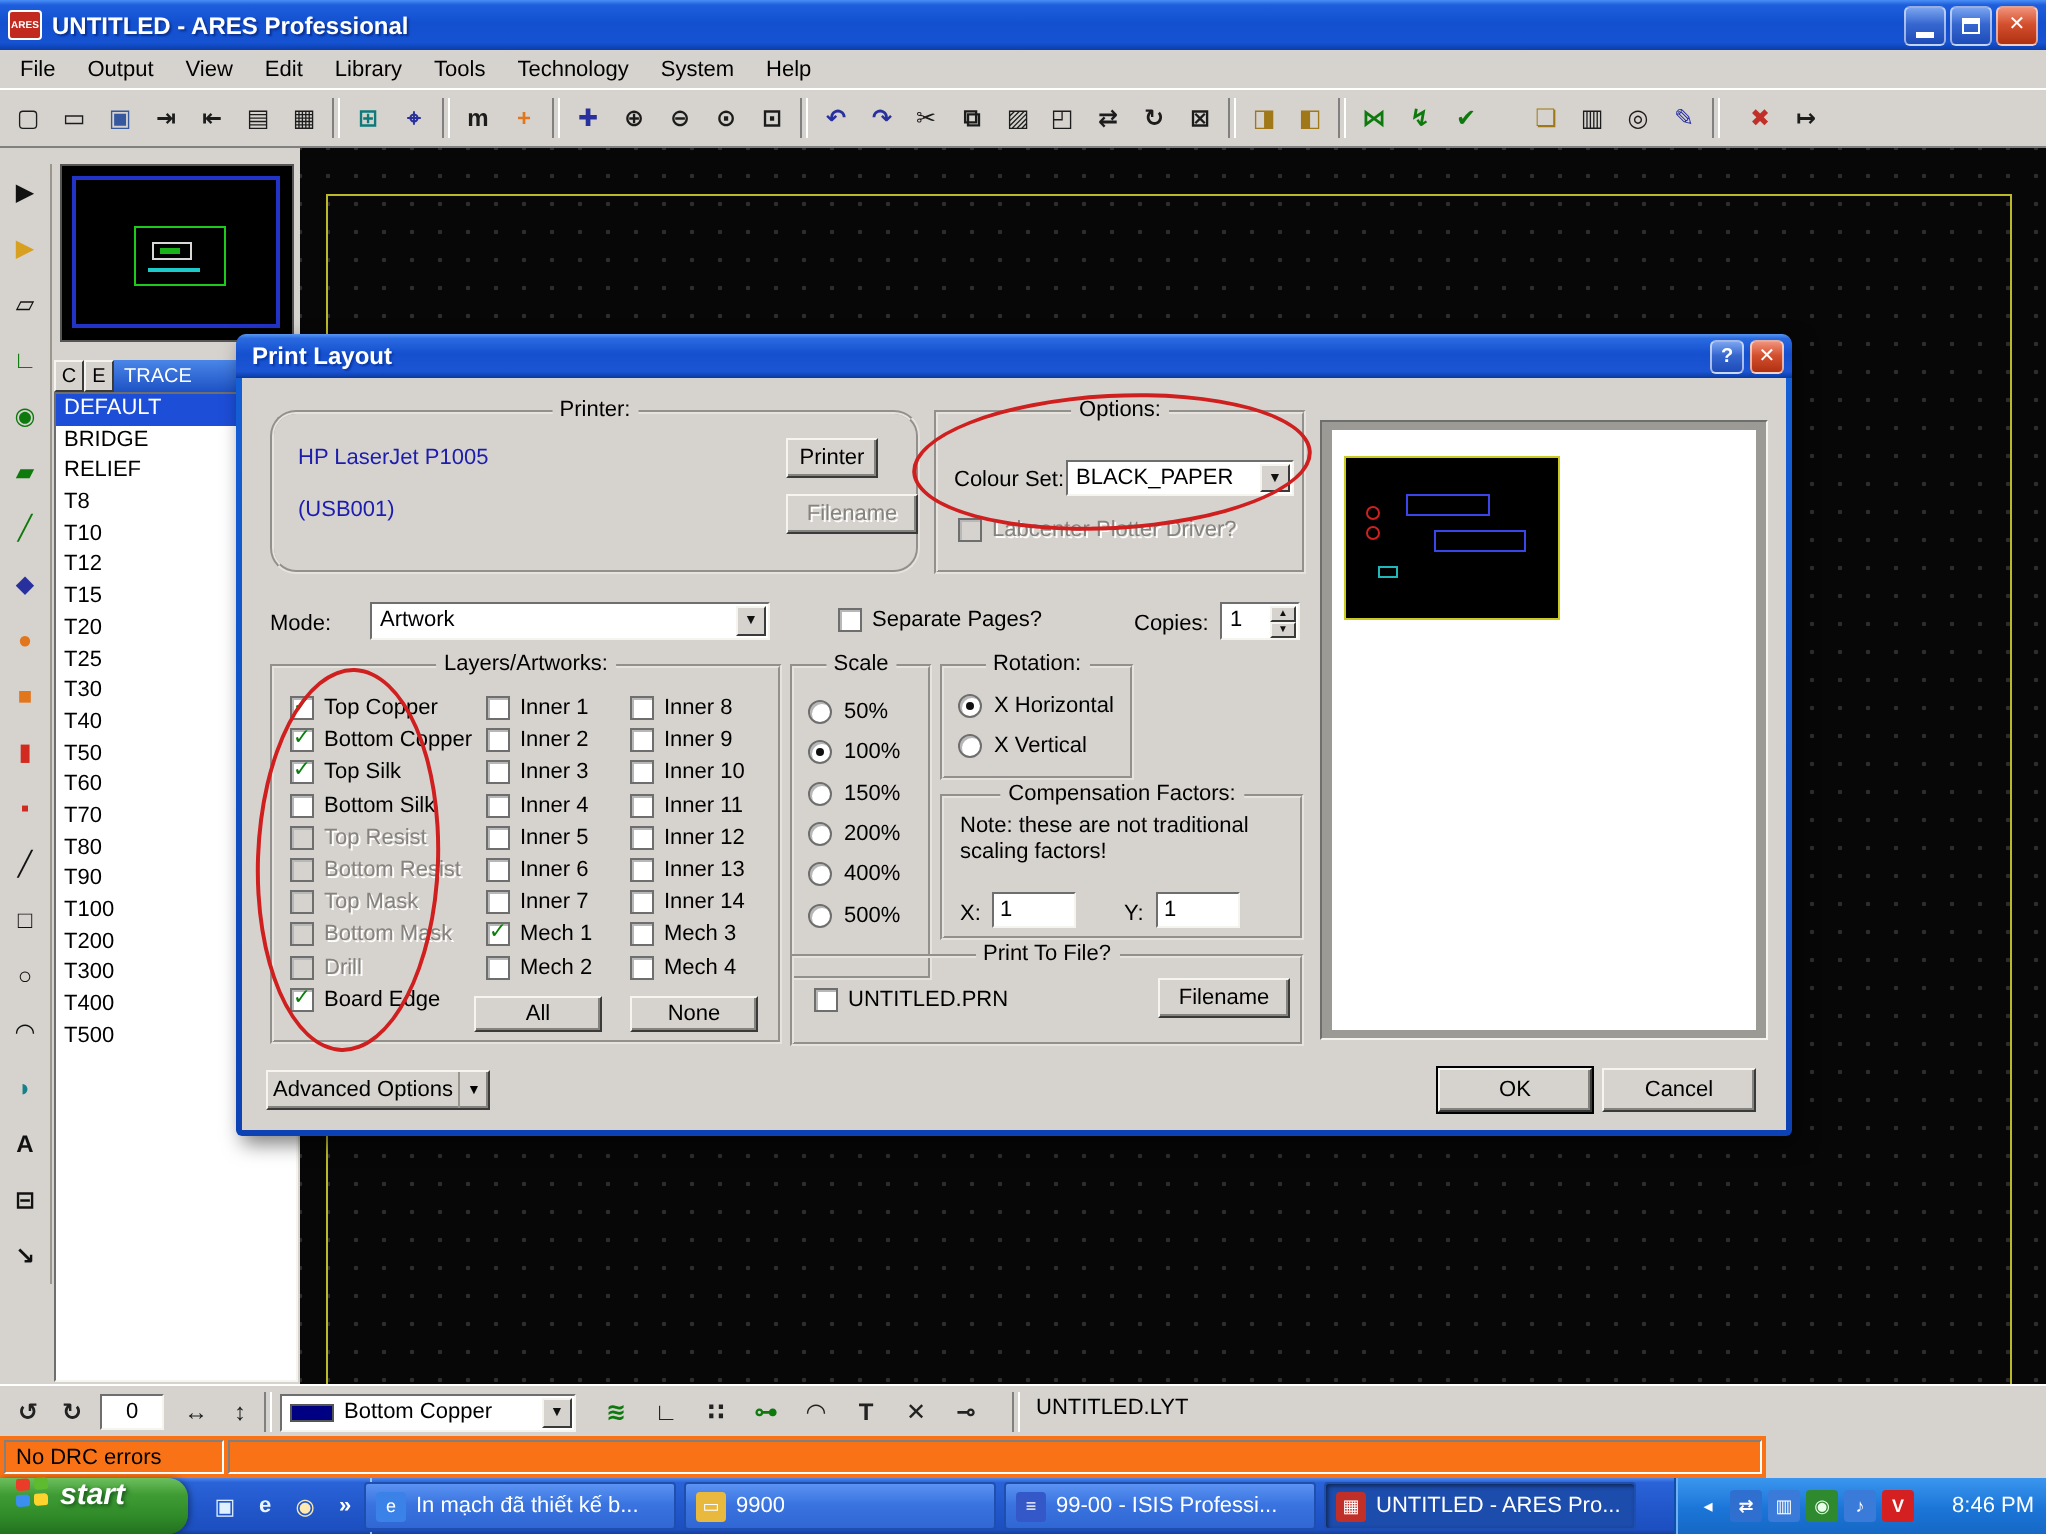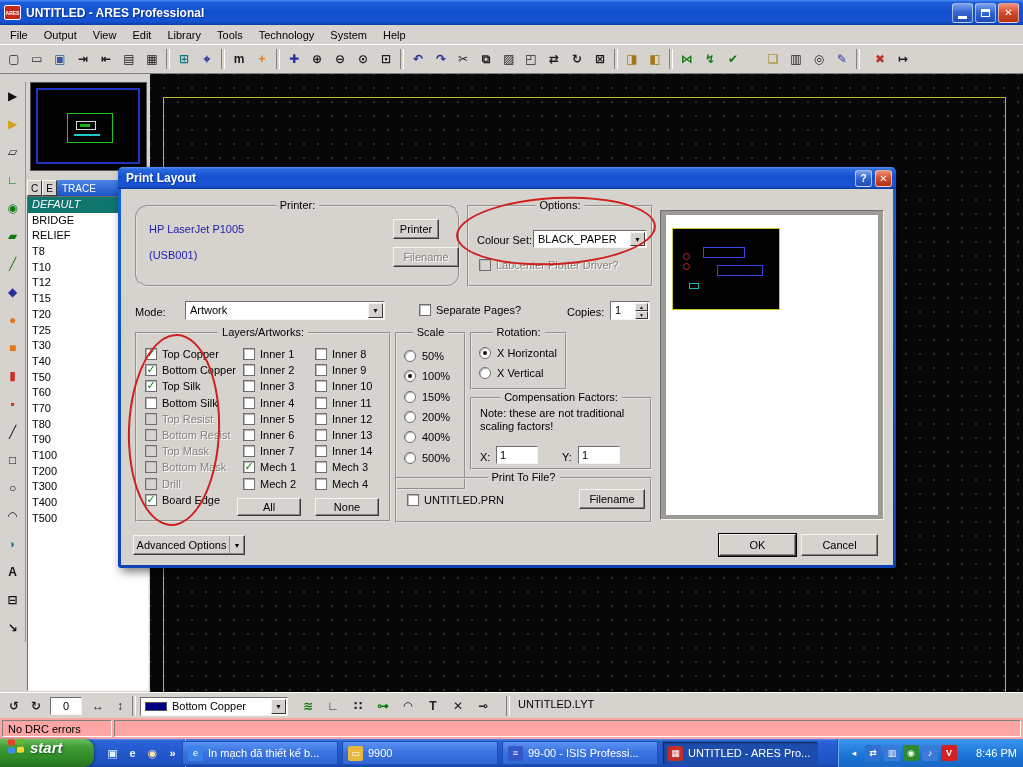--- a/index.html
+++ b/index.html
@@ -38,21 +38,21 @@
 .wv-board{position:absolute;left:5px;top:5px;right:6px;bottom:6px;border:2px solid #2233c8;}
 .wv-view{position:absolute;left:36px;top:30px;width:46px;height:30px;border:1px solid #1ec91e;}
 .wv-chip{position:absolute;left:8px;top:7px;width:20px;height:9px;border:1px solid #d8d8d8;}
 .wv-pad{position:absolute;left:12px;top:10px;width:10px;height:3px;background:#19b219;}
 .wv-trace{position:absolute;left:6px;top:20px;width:26px;height:2px;background:#1ec9c9;}
 .sel-row{position:absolute;left:27px;top:106px;width:122px;height:16px;display:flex;}
 .selbtn{width:15px;height:16px;background:#d6d3ce;border:1px solid;border-color:#f6f4ee #3a3a3a #3a3a3a #f6f4ee;font-size:10px;display:flex;align-items:center;justify-content:center;}
 .sel-title{flex:1;background:linear-gradient(180deg,#4a86e8,#1d52c4);color:#fff;font-size:10px;display:flex;align-items:center;padding-left:5px;}
 .listbox{position:absolute;left:27px;top:122px;width:122px;bottom:1px;background:#fff;border:1px solid;border-color:#6e6e6e #f6f4ee #f6f4ee #6e6e6e;overflow:hidden;}
 .list-item{height:15.7px;line-height:15.7px;padding-left:4px;font-size:11px;white-space:nowrap;}
-.list-item.selected{background:#0f766e;color:#fff;font-style:italic;}
+.list-item.selected{background:#1d4ed8;color:#fff;}
 .canvas{position:absolute;left:150px;top:0;right:0;bottom:0;background:#070707;overflow:hidden;
  background-image:radial-gradient(#2d2d2d 1px,transparent 1.3px);background-size:14px 14px;background-position:7px 7px;}
 .board-edge{position:absolute;left:13px;top:23px;width:843px;height:660px;border:1px solid #b9b92a;}
 
 
 .dialog{position:absolute;left:118px;top:167px;width:778px;height:401px;z-index:40;
  background:linear-gradient(#1561d8,#0c42b4);border-radius:6px 6px 3px 3px;box-shadow:3px 4px 10px rgba(0,0,0,.5);}
 .dlg-title{height:22px;border-radius:5px 5px 0 0;display:flex;align-items:center;padding:0 4px 0 8px;
  background:linear-gradient(180deg,#5a96f2 0%,#2a6ae0 10%,#1550cf 45%,#1c55d4 85%,#0a3aa0 100%);}
 .dlg-title-txt{color:#fff;font-weight:bold;font-size:12px;text-shadow:1px 1px 1px #0838a8;flex:1;}
@@ -108,21 +108,21 @@
 
 .bottombar{position:absolute;left:0;top:692px;width:1023px;height:26px;background:#d6d3ce;border-top:1px solid #fff;}
 .bottombar>*{position:absolute;}
 .bgrp{top:3px;display:flex;gap:2px;}
 .bbtn{width:20px;height:20px;display:flex;align-items:center;justify-content:center;font-size:12px;font-weight:bold;color:#222;}
 .bsep{top:3px;width:4px;height:20px;border-left:1px solid #808080;border-right:1px solid #fff;}
 .bfield{text-align:center;font-size:11px;padding-top:2px;}
 .swatch{position:absolute;left:4px;top:4px;width:22px;height:9px;border:1px solid #555;}
 .combo-val.with-swatch{left:31px;}
 .bfile{left:512px;top:3px;right:3px;height:19px;font-size:11px;padding:2px 0 0 6px;background:#d6d3ce;}
-.statusbar{position:absolute;left:0;top:718px;width:1023px;height:21px;background:#fca5a5;}
+.statusbar{position:absolute;left:0;top:718px;width:883px;height:21px;background:#f97316;}
 .scell{position:absolute;top:2px;height:17px;border:1px solid;border-color:#808080 #fff #fff #808080;font-size:11px;padding:2px 0 0 5px;}
 
 
 .taskbar{position:absolute;left:0;top:739px;width:1023px;height:28px;
  background:linear-gradient(180deg,#4b86ee 0%,#2a63d8 8%,#2258cc 50%,#1c4fc0 92%,#153f9e 100%);}
 .startbtn{position:absolute;left:0;top:0;width:94px;height:28px;border-radius:0 10px 10px 0;display:flex;gap:5px;padding-left:8px;
  background:linear-gradient(180deg,#6cbf5e 0%,#3f9c34 30%,#2f8a28 70%,#247020 100%);box-shadow:1px 0 3px rgba(0,0,0,.4);}
 .start-txt{color:#fff;font-weight:bold;font-style:italic;font-size:15px;text-shadow:1px 1px 2px #14521a;}
 .winflag{position:relative;width:17px;height:15px;transform:skewY(-4deg);}
 .winflag i{position:absolute;width:7px;height:6px;border-radius:1px 2px 1px 2px;}

